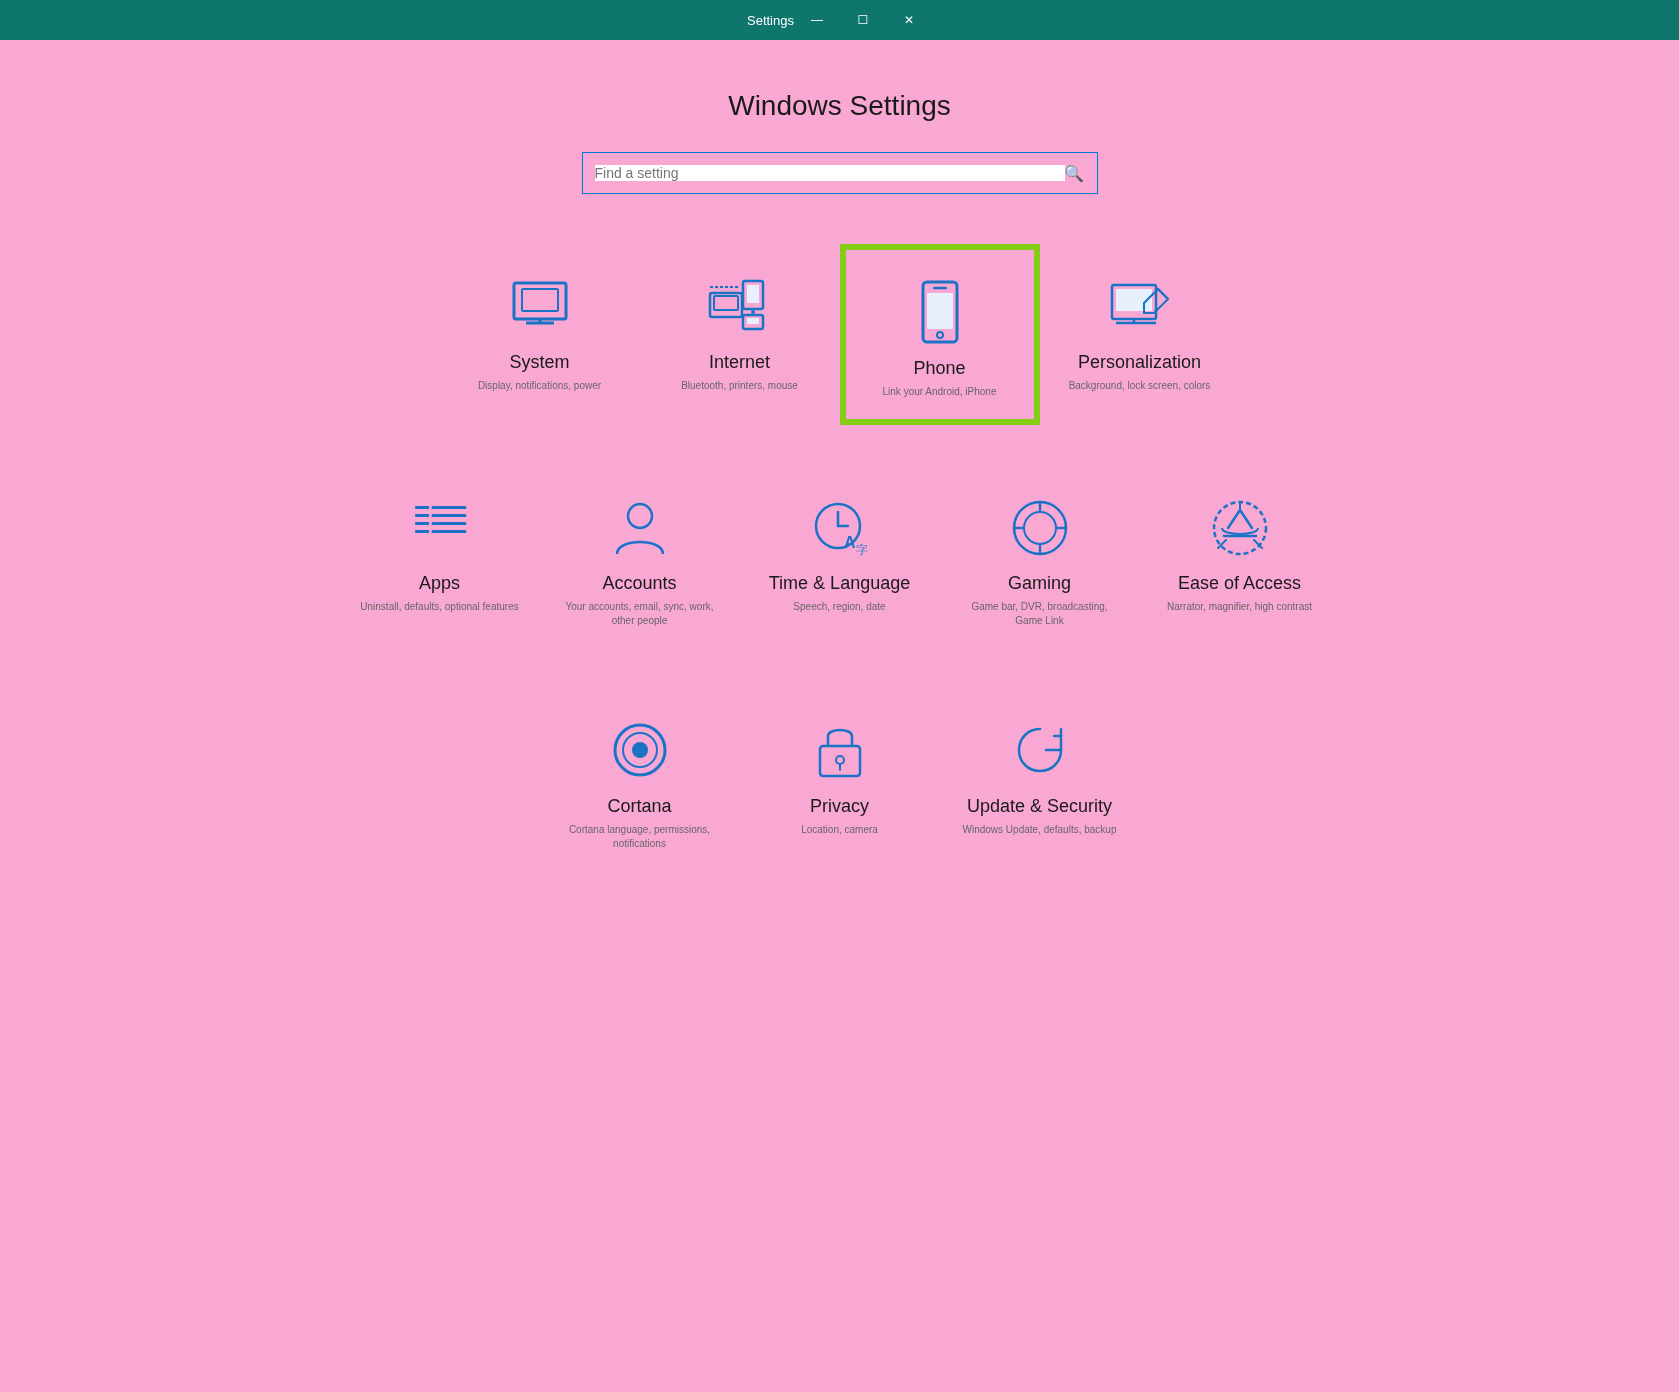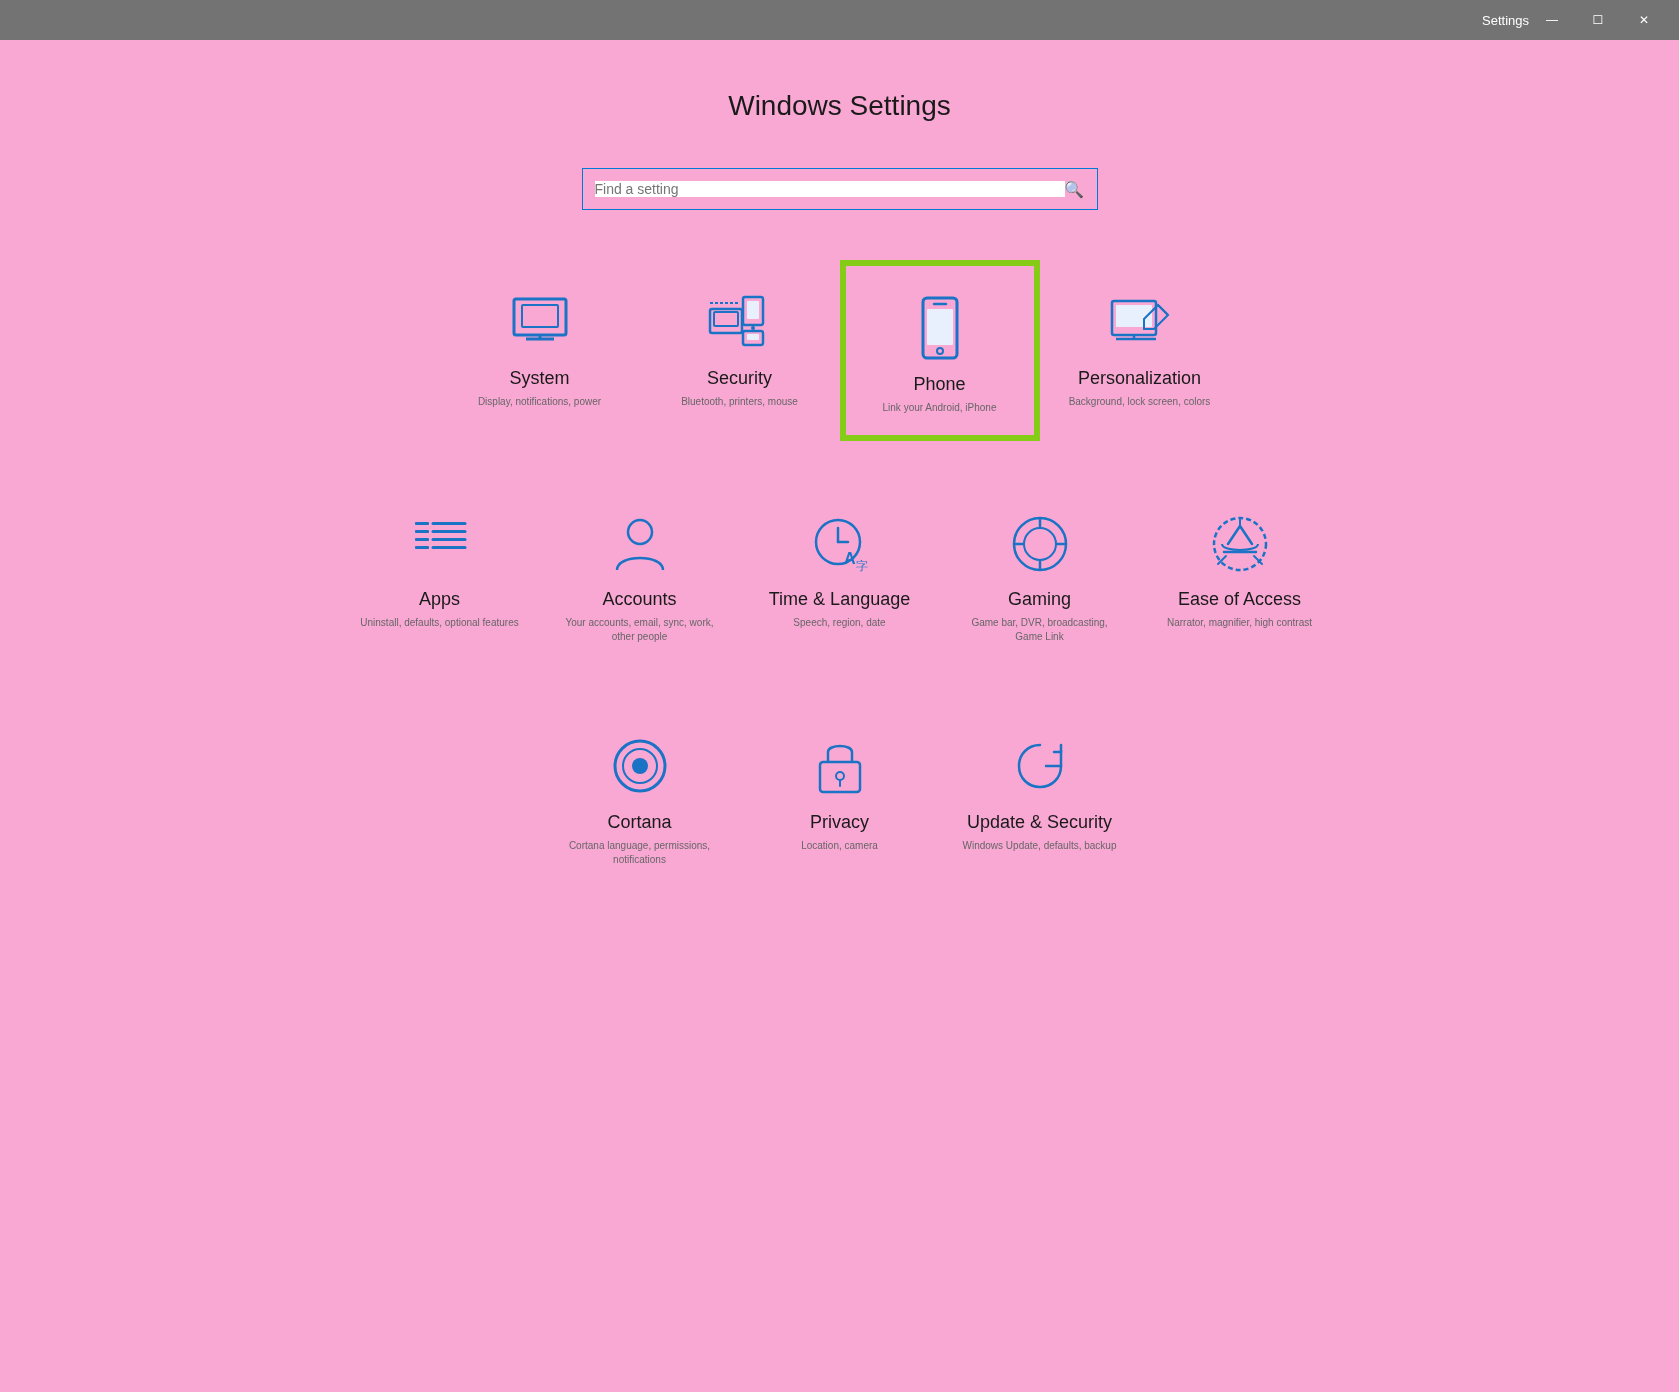--- a/index.html
+++ b/index.html
@@ -4,25 +4,25 @@
   <style>
     * { box-sizing: border-box; margin: 0; padding: 0; }
     body {
       font-family: 'Segoe UI', Arial, sans-serif;
       background: #fff;
       width: 1679px;
       height: 1392px;
       overflow: hidden;
     }
     .titlebar {
-      background: #737373;
+      background: #0f766e;
       height: 40px;
       display: flex;
       align-items: center;
-      justify-content: flex-end;
+      justify-content: center;
       padding: 0 12px;
     }
     .titlebar-title {
       color: white;
       font-size: 13px;
       font-weight: 400;
     }
     .titlebar-controls {
       display: flex;
       gap: 0;
@@ -62,21 +62,20 @@
       justify-content: center;
       margin-bottom: 50px;
     }
     .search-box {
       width: 516px;
       height: 42px;
       border: 1.5px solid #0078d4;
       display: flex;
       align-items: center;
       padding: 0 12px;
-      margin-top: 16px;
     }
     .search-box input {
       flex: 1;
       border: none;
       outline: none;
       font-size: 14px;
       font-family: 'Segoe UI', Arial, sans-serif;
       color: #999;
     }
     .search-icon-glyph {
@@ -180,21 +179,21 @@
     <rect x="2" y="14" width="32" height="24" rx="2" stroke="#1a73c5" stroke-width="2.5" fill="none"></rect>
     <rect x="6" y="17" width="24" height="14" rx="1" stroke="#1a73c5" stroke-width="2" fill="none"></rect>
     <rect x="35" y="2" width="20" height="28" rx="2" stroke="#1a73c5" stroke-width="2.5" fill="none"></rect>
     <rect x="39" y="6" width="12" height="18" rx="1" fill="#e8f0fe"></rect>
     <circle cx="45" cy="33" r="2" fill="#1a73c5"></circle>
     <rect x="35" y="36" width="20" height="14" rx="2" stroke="#1a73c5" stroke-width="2.5" fill="none"></rect>
     <rect x="39" y="39" width="12" height="6" rx="1" fill="#e8f0fe"></rect>
     <line x1="2" y1="8" x2="32" y2="8" stroke="#1a73c5" stroke-width="2" stroke-dasharray="3 2"></line>
   </svg>
           </div>
-          <div class="item-title">Security</div>
+          <div class="item-title">Internet</div>
           <div class="item-desc">Bluetooth, printers, mouse</div>
         </div>
         <div class="settings-item highlighted">
           <div class="icon-area">
             <svg width="40" height="64" viewBox="0 0 40 64" fill="none" xmlns="http://www.w3.org/2000/svg">
     <rect x="3" y="2" width="34" height="60" rx="4" stroke="#1a73c5" stroke-width="3" fill="none"></rect>
     <line x1="14" y1="8" x2="26" y2="8" stroke="#1a73c5" stroke-width="2.5" stroke-linecap="round"></line>
     <rect x="7" y="13" width="26" height="36" fill="#e8f0fe" rx="1"></rect>
     <circle cx="20" cy="55" r="3" stroke="#1a73c5" stroke-width="2" fill="none"></circle>
   </svg>

